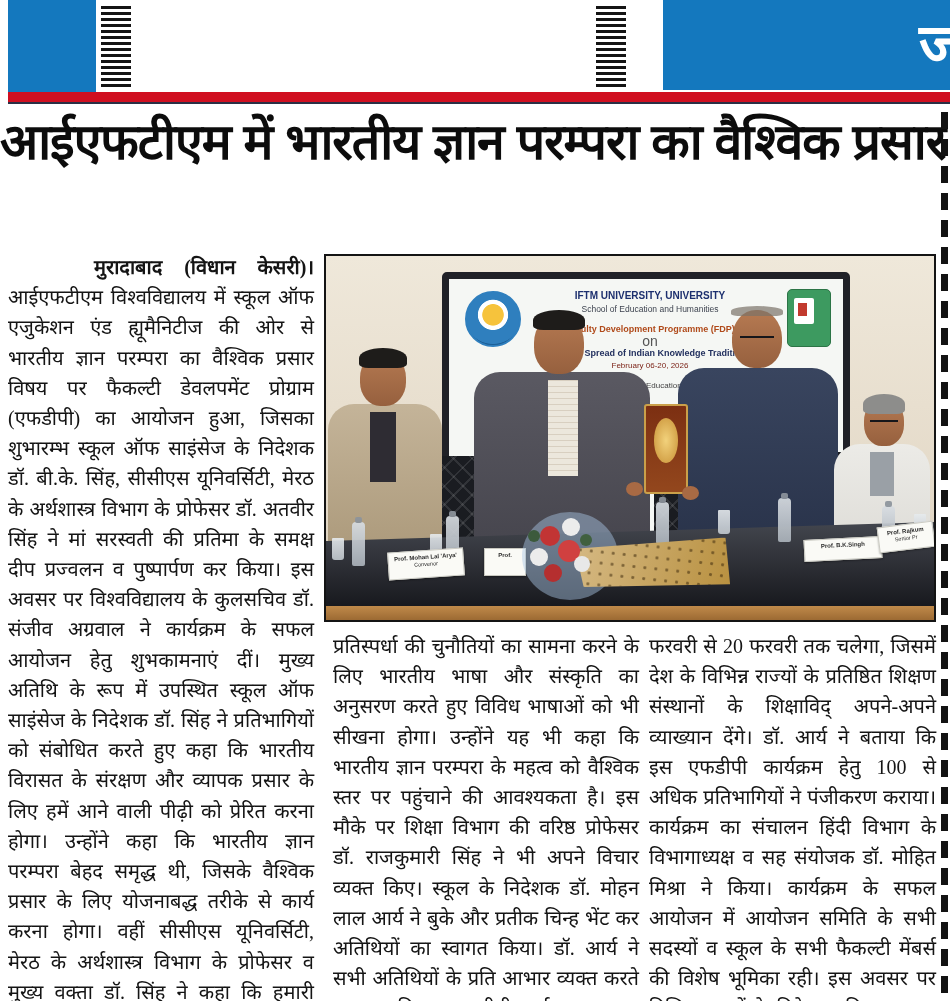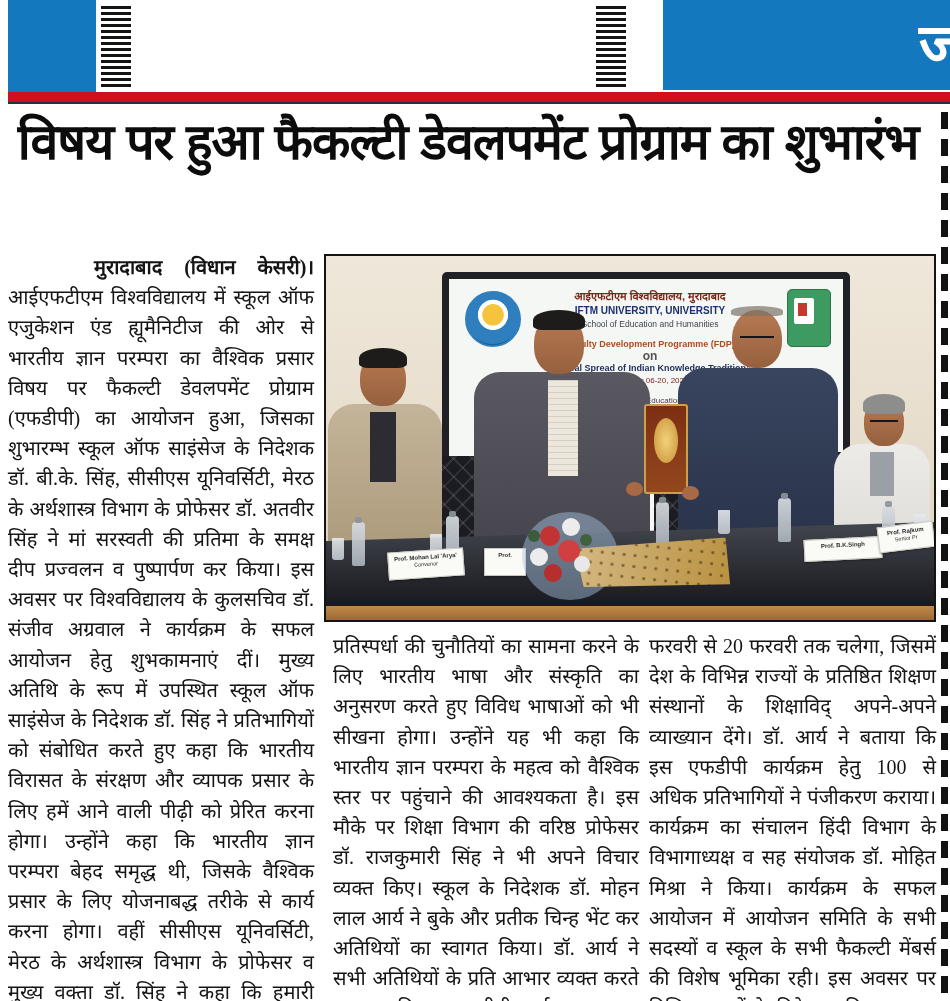--- a/index.html
+++ b/index.html
@@ -75,21 +75,21 @@
     position:absolute; left:6px; top:8px; width:20px; height:26px; background:#ffffff;
     border-radius:2px;
   }
   .green-badge .mark { position:absolute; left:10px; top:13px; width:9px; height:13px; background:#c23a2e; }
   .screen-text { position:absolute; left:66px; right:58px; top:10px; text-align:center;
     font-family:"Liberation Sans", sans-serif; }
   .st-hindi { font-size:11px; font-weight:700; color:#7c2418; line-height:15px; }
   .st-en    { font-size:10px; font-weight:700; color:#1c2f6e; line-height:14px; }
   .st-sub   { font-size:8.5px; color:#3e4450; line-height:13px; }
   .st-fdp   { font-size:9px;  font-weight:700; color:#b04a1a; line-height:14px; margin-top:6px; }
-  .st-on    { font-size:12px;  color:#555; line-height:11px;font-weight:bold; }
+  .st-on    { font-size:14px;  color:#555; line-height:11px; }
   .st-theme { font-size:9px;  font-weight:700; color:#23315f; line-height:13px; }
   .st-date  { font-size:8px;  color:#7c2418; line-height:12px; }
   .st-org   { font-size:8px;  color:#444; line-height:12px; margin-top:8px; }
 
   .chair {
     position:absolute; background:#1a1c21; border-radius:8px; z-index:2;
     background-image:
       repeating-linear-gradient(45deg, rgba(255,255,255,.10) 0 2px, transparent 2px 13px),
       repeating-linear-gradient(-45deg, rgba(255,255,255,.10) 0 2px, transparent 2px 13px);
   }
@@ -162,40 +162,39 @@
     <div class="mast-blue-left"></div>
     <div class="hatch hatch-left"></div>
     <div class="hatch hatch-right"></div>
     <div class="mast-blue-right">
       <span class="mast-adjacent">ज</span>
     </div>
   </div>
   <div class="red-bar"></div>
 
   <div class="headline">
-    <div>विषय पर हुआ फैकल्टी डेवलपमेंट प्रोग्राम का शुभारंभ</div>
+    <div>आईएफटीएम में भारतीय ज्ञान परम्परा का वैश्विक प्रसार</div>
   </div>
 
   <div class="right-rule"></div>
 
   <div class="col col1">
     <p><span class="dateline">मुरादाबाद (विधान केसरी)।</span><span> आईएफटीएम विश्वविद्यालय में स्कूल ऑफ एजुकेशन एंड ह्यूमैनिटीज की ओर से भारतीय ज्ञान  परम्परा का वैश्विक प्रसार विषय पर फैकल्टी डेवलपमेंट प्रोग्राम (एफडीपी) का आयोजन हुआ, जिसका शुभारम्भ स्कूल ऑफ साइंसेज के निदेशक डॉ. बी.के. सिंह, सीसीएस यूनिवर्सिटी, मेरठ के अर्थशास्त्र विभाग के प्रोफेसर डॉ. अतवीर सिंह ने मां सरस्वती की प्रतिमा के समक्ष दीप प्रज्वलन व पुष्पार्पण कर किया। इस  अवसर पर विश्वविद्यालय के कुलसचिव डॉ. संजीव अग्रवाल ने कार्यक्रम के सफल आयोजन हेतु शुभकामनाएं दीं। मुख्य अतिथि के रूप में उपस्थित स्कूल ऑफ साइंसेज के निदेशक डॉ. सिंह ने प्रतिभागियों को संबोधित करते हुए कहा कि भारतीय विरासत के संरक्षण और व्यापक प्रसार के लिए हमें आने वाली पीढ़ी को प्रेरित करना होगा। उन्होंने कहा कि भारतीय ज्ञान परम्परा बेहद समृद्ध थी, जिसके वैश्विक प्रसार के लिए योजनाबद्ध तरीके से कार्य करना होगा। वहीं सीसीएस यूनिवर्सिटी, मेरठ के अर्थशास्त्र विभाग के प्रोफेसर व मुख्य वक्ता डॉ. सिंह ने कहा कि हमारी भारतीय संस्कृति और शिक्षा पद्धति बेहद समृद्धिशाली रही है तथा उसे आगे बढ़ाने का प्रयास करना होगा। उन्होंने कहा कि वैश्विक</span></p>
   </div>
 
   <div class="photo">
     <div class="wall-shade"></div>
 
     <div class="screen">
       <div class="iftm-logo"></div>
       <div class="green-badge">
         <div class="inner"></div>
         <div class="mark"></div>
       </div>
       <div class="screen-text">
-        <div class="st-hindi">आईएफटीएम विश्वविद्यालय, मुरादाबाद</div>
         <div class="st-en">IFTM UNIVERSITY, UNIVERSITY</div>
         <div class="st-sub">School of Education and Humanities</div>
         <div class="st-fdp">Faculty Development Programme (FDP)</div>
         <div class="st-on">on</div>
         <div class="st-theme">“Global Spread of Indian Knowledge Tradition”</div>
         <div class="st-date">February 06-20, 2026</div>
         <div class="st-org">Organized by School of Education and Humanities</div>
       </div>
     </div>
 

